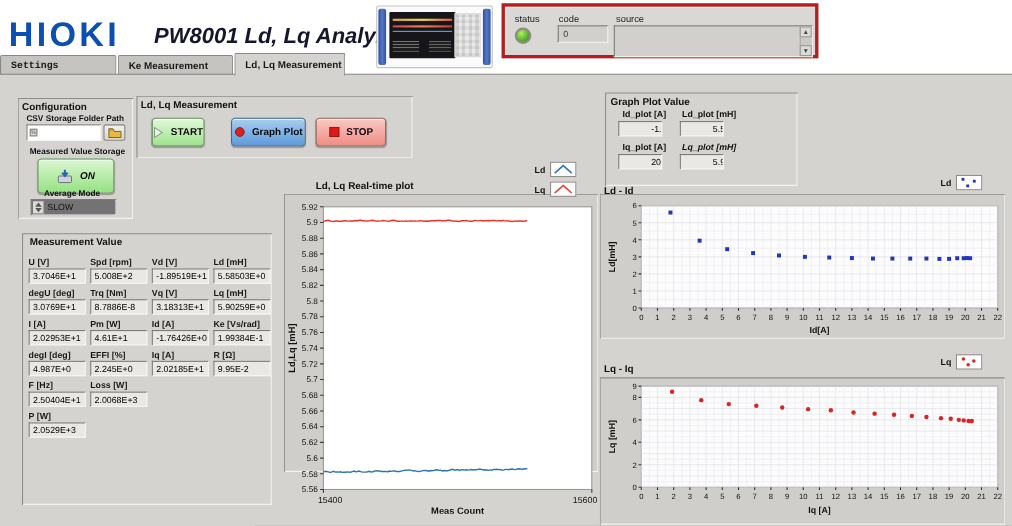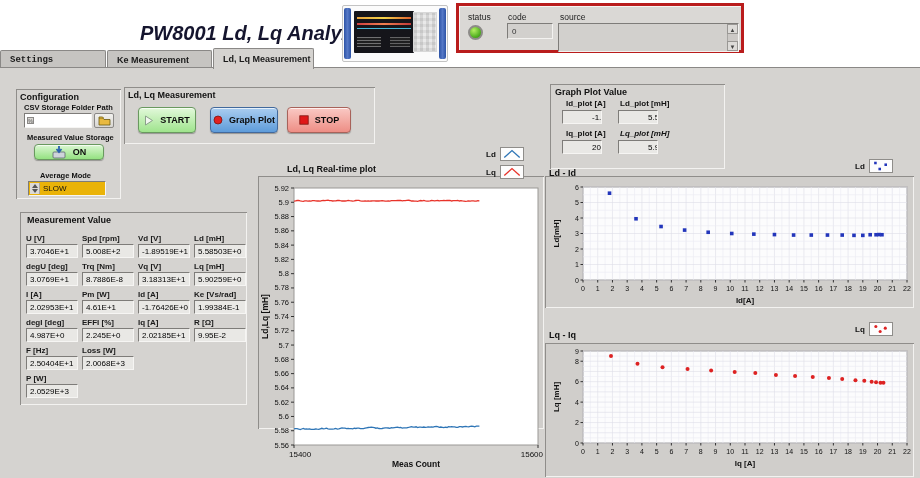--- a/index.html
+++ b/index.html
@@ -56,21 +56,21 @@
     border:1px solid; border-color:#7e7c79 #f6f5f3 #f6f5f3 #7e7c79; }
   .path-glyph { position:absolute; left:2px; top:3px; width:7px; height:7px; background:#d8d6d2; border:1px solid #8a8886; font-size:5px; line-height:7px; text-align:center; color:#555; }
   .folder-btn { position:absolute; left:78px; top:24px; width:20px; height:15px; background:linear-gradient(#f2f1ee,#d8d6d2);
     border:1px solid #8a8886; border-radius:2px; display:flex; align-items:center; justify-content:center; }
   .btn { position:absolute; border-radius:4px; border:1px solid #667; display:flex; align-items:center; justify-content:center;
     gap:6px; font-weight:700; font-size:9px; color:#0a0a0a; box-shadow:0 1px 1px rgba(0,0,0,.3), inset 0 1px 0 rgba(255,255,255,.7); cursor:pointer; }
   .btn.start { background:linear-gradient(#e2f8da,#9fe48d); border-color:#69995f; }
   .btn.graph { background:linear-gradient(#aacdf0,#5e9cda); border-color:#42699c; }
   .btn.stop  { background:linear-gradient(#fac9c4,#ee8e85); border-color:#a8625a; }
   .btn.on    { background:linear-gradient(#dcf7d3,#94e281); border-color:#69995f; }
-  .dropdown { position:absolute; left:12px; top:92px; width:78px; height:15px; background:#eab308;
+  .dropdown { position:absolute; left:12px; top:92px; width:78px; height:15px; background:#737373;
     border:1px solid; border-color:#7e7c79 #f6f5f3 #f6f5f3 #7e7c79; font-size:8px; padding:2px 0 0 14px; }
   .spinner { position:absolute; left:1px; top:1px; width:10px; height:11px; display:flex; flex-direction:column; align-items:center; justify-content:center; gap:1px; background:#dcdad7; border-right:1px solid #a8a6a3; }
   .tri-up { width:0; height:0; border-left:3px solid transparent; border-right:3px solid transparent; border-bottom:4px solid #555; }
   .tri-dn { width:0; height:0; border-left:3px solid transparent; border-right:3px solid transparent; border-top:4px solid #555; }
   
   .mv-grid { position:absolute; left:6px; top:22px; display:flex; gap:3px; }
   .mv-col { display:flex; flex-direction:column; width:53px; }
   .mv-item { margin-bottom:4px; }
   .mv-item .small-label { display:block; height:10px; }
   .mv-item .fld { width:52px; }
@@ -85,20 +85,21 @@
   .legend-label { font-size:8px; font-weight:700; }
   .legend-sample { width:24px; height:14px; background:#fdfdfd; border:1px solid #8f8d8a; }
   svg text { font-family:"Liberation Sans", sans-serif; }
 </style>
 </head>
 <body>
 
 <div class="screen">
 
   <div class="header">
+    <div class="logo">HIOKI</div>
     <div class="app-title">PW8001 Ld, Lq Analyzer</div>
 
     <div class="dev">
       <div class="dev-handle l"></div>
       <div class="dev-handle r"></div>
       <div class="dev-screen">
         <div class="s1"></div>
           <div class="s2"></div>
           <div class="s3"></div>
           <div class="s4"></div>
@@ -137,60 +138,60 @@
       <div class="path-glyph">%</div>
       <span style="font-size:8px;padding-left:11px;"></span>
     </div>
     <div class="folder-btn">
       <svg width="13" height="10" viewBox="0 0 13 10">
         <path d="M1 2 L5 2 L6 3.5 L12 3.5 L12 9 L1 9 Z" fill="#e9b93f" stroke="#6b5a10" stroke-width="0.8"></path>
         <path d="M1 2 L1 1 L4.6 1 L5.6 2" fill="#e9b93f" stroke="#6b5a10" stroke-width="0.8"></path>
       </svg>
     </div>
     <div class="cfg-label" style="left:11px;top:44px;">Measured Value Storage</div>
-    <div class="btn on" style="left:18px;top:55px;width:70px;height:16px;">
+    <div class="btn on" style="left:18px;top:55px;width:70px;height:32px;font-style:italic;">
       <svg width="15" height="13" viewBox="0 0 15 13">
         <rect x="1" y="6" width="12" height="6" rx="1" fill="#cfd4da" stroke="#5a6570" stroke-width="0.8"></rect>
         <path d="M7 0 L7 5 M4.5 3 L7 6 L9.5 3" fill="none" stroke="#2a62b0" stroke-width="1.8"></path>
       </svg>
       <span>ON</span>
     </div>
     <div class="cfg-label" style="left:24px;top:82px;">Average Mode</div>
     <div class="dropdown">
       <div class="spinner">
         <div class="tri-up"></div>
           <div class="tri-dn"></div>
       </div>
       <span>SLOW</span>
     </div>
   </div>
 
   <div class="panel" style="left:124px;top:87px;width:251px;height:57px;">
     <div class="panel-title" style="left:4px;">Ld, Lq Measurement</div>
-    <div class="btn start" style="left:14px;top:20px;width:58px;height:26px;">
+    <div class="btn start" style="left:14px;top:20px;width:48px;height:26px;">
       <svg width="10" height="11" viewBox="0 0 10 11">
         <path d="M1.5 1 L8.5 5.5 L1.5 10 Z" fill="#f2f7f0" stroke="#8aa08a" stroke-width="1"></path>
       </svg>
       <span>START</span>
     </div>
     <div class="btn graph" style="left:86px;top:20px;width:68px;height:26px;">
       <svg width="10" height="10" viewBox="0 0 10 10">
         <circle cx="5" cy="5" r="4" fill="#e02020" stroke="#7c1410" stroke-width="0.8"></circle>
       </svg>
       <span>Graph Plot</span>
     </div>
     <div class="btn stop" style="left:163px;top:20px;width:64px;height:26px;">
       <svg width="10" height="10" viewBox="0 0 10 10">
         <rect x="0.8" y="0.8" width="8.4" height="8.4" fill="#e01818" stroke="#7c1410" stroke-width="0.8"></rect>
       </svg>
       <span>STOP</span>
     </div>
   </div>
 
-  <div class="panel" style="left:20px;top:212px;width:227px;height:193px;">
+  <div class="panel" style="left:20px;top:212px;width:227px;height:247px;">
     <div class="panel-title" style="left:7px;">Measurement Value</div>
     <div class="mv-grid">
         <div class="mv-col">
           <div class="mv-item">
             <span class="small-label">U [V]</span>
             <div class="fld">3.7046E+1</div>
           </div>
           <div class="mv-item">
             <span class="small-label">degU [deg]</span>
             <div class="fld">3.0769E+1</div>

